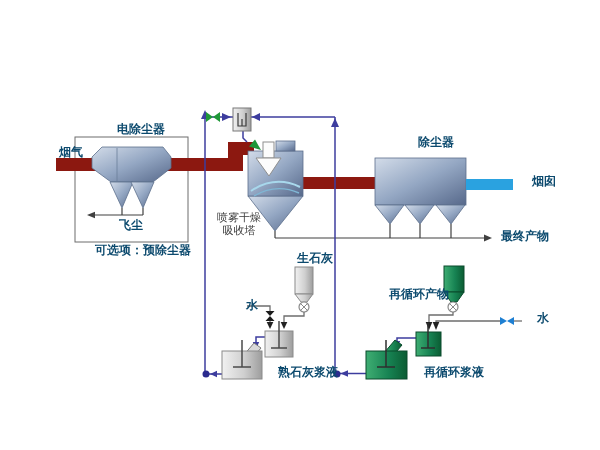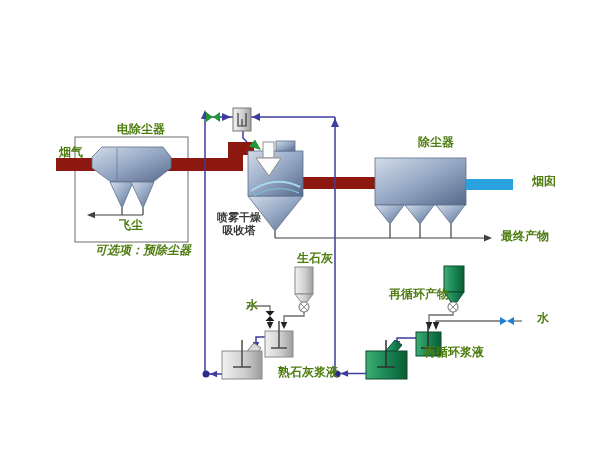--- a/index.html
+++ b/index.html
@@ -1,20 +1,20 @@
 <!DOCTYPE html>
 <html><head>
 <meta charset="utf-8">
 <style>
   html,body{margin:0;padding:0;background:#fff;}
   #stage{position:relative;width:600px;height:450px;background:#ffffff;overflow:hidden;
          font-family:"DejaVu Sans","Liberation Sans",sans-serif;}
   #stage svg{position:absolute;left:0;top:0;}
-  .lbl{position:absolute;font-weight:700;font-size:12px;color:#4d7c0f;white-space:nowrap;line-height:13px;padding-left:13px;}
-  .two-line{position:absolute;width:56px;text-align:center;font-weight:700;font-size:11px;
+  .lbl{position:absolute;font-weight:700;font-size:12px;color:#0c4a6e;white-space:nowrap;line-height:13px;padding-left:13px;}
+  .two-line{position:absolute;width:56px;text-align:center;font-weight:400;font-size:11px;
             color:#3a3a3a;line-height:13px;}
   .two-line span{display:block;}
 </style>
 </head>
 <body>
 
 <div id="stage">
 
 <svg width="600" height="450" viewBox="0 0 600 450">
   <defs>
@@ -193,28 +193,28 @@
   <g>
     <rect x="366" y="351" width="41" height="28" fill="url(#gradGreen)" stroke="#0a4a2c" stroke-width="1"></rect>
     <line x1="386" y1="340" x2="386" y2="367" stroke="#2f2f2f" stroke-width="1.5"></line>
     <line x1="377" y1="367" x2="395" y2="367" stroke="#2f2f2f" stroke-width="1.5"></line>
   </g>
 </svg>
 
 <span class="lbl" style="left:46px;top:146px;">烟气</span>
 <span class="lbl" style="left:104px;top:123px;">电除尘器</span>
 <span class="lbl" style="left:106px;top:219px;">飞尘</span>
-<span class="lbl" style="left:82px;top:244px;font-style:italic;">可选项：预除尘器</span>
+<span class="lbl" style="left:82px;top:244px;">可选项：预除尘器</span>
 <div class="two-line" style="left:211px;top:211px;">
   <span>喷雾干燥</span>
   <span>吸收塔</span>
 </div>
 <span class="lbl" style="left:405px;top:136px;">除尘器</span>
 <span class="lbl" style="left:519px;top:175px;font-family:Liberation Serif, serif;">烟囱</span>
 <span class="lbl" style="left:488px;top:230px;">最终产物</span>
 <span class="lbl" style="left:284px;top:252px;">生石灰</span>
 <span class="lbl" style="left:233px;top:299px;">水</span>
 <span class="lbl" style="left:265px;top:366px;">熟石灰浆液</span>
 <span class="lbl" style="left:376px;top:288px;">再循环产物</span>
 <span class="lbl" style="left:524px;top:312px;">水</span>
-<span class="lbl" style="left:411px;top:347px;font-family:Liberation Mono, monospace;">再循环浆液</span>
+<span class="lbl" style="left:411px;top:366px;">再循环浆液</span>
 
 </div>
 
 </body></html>

